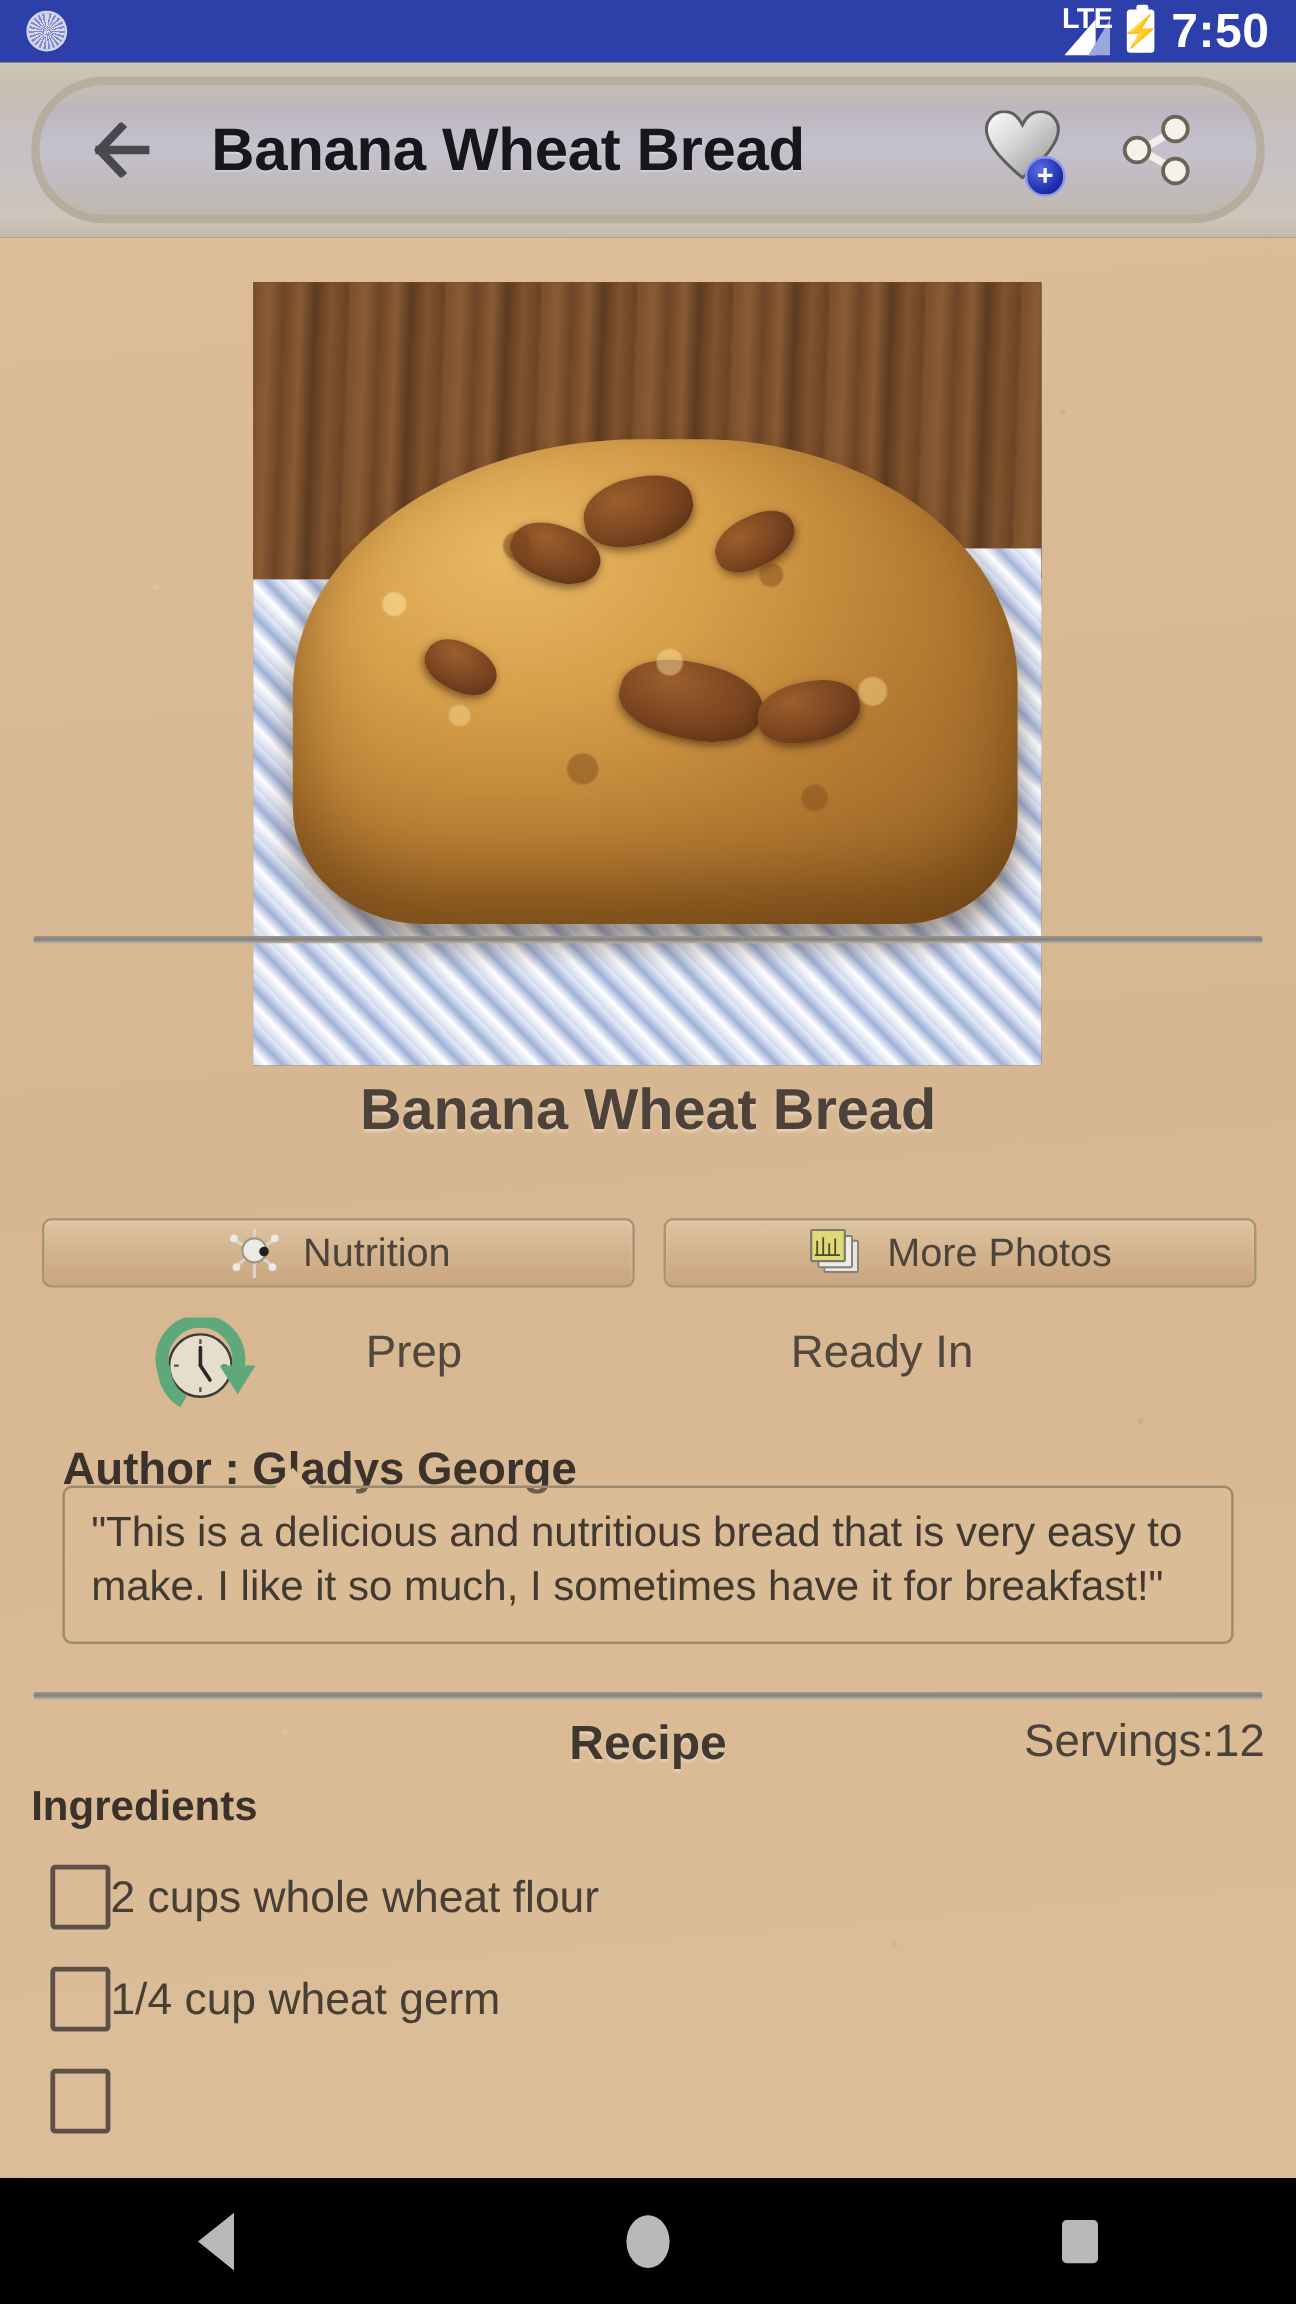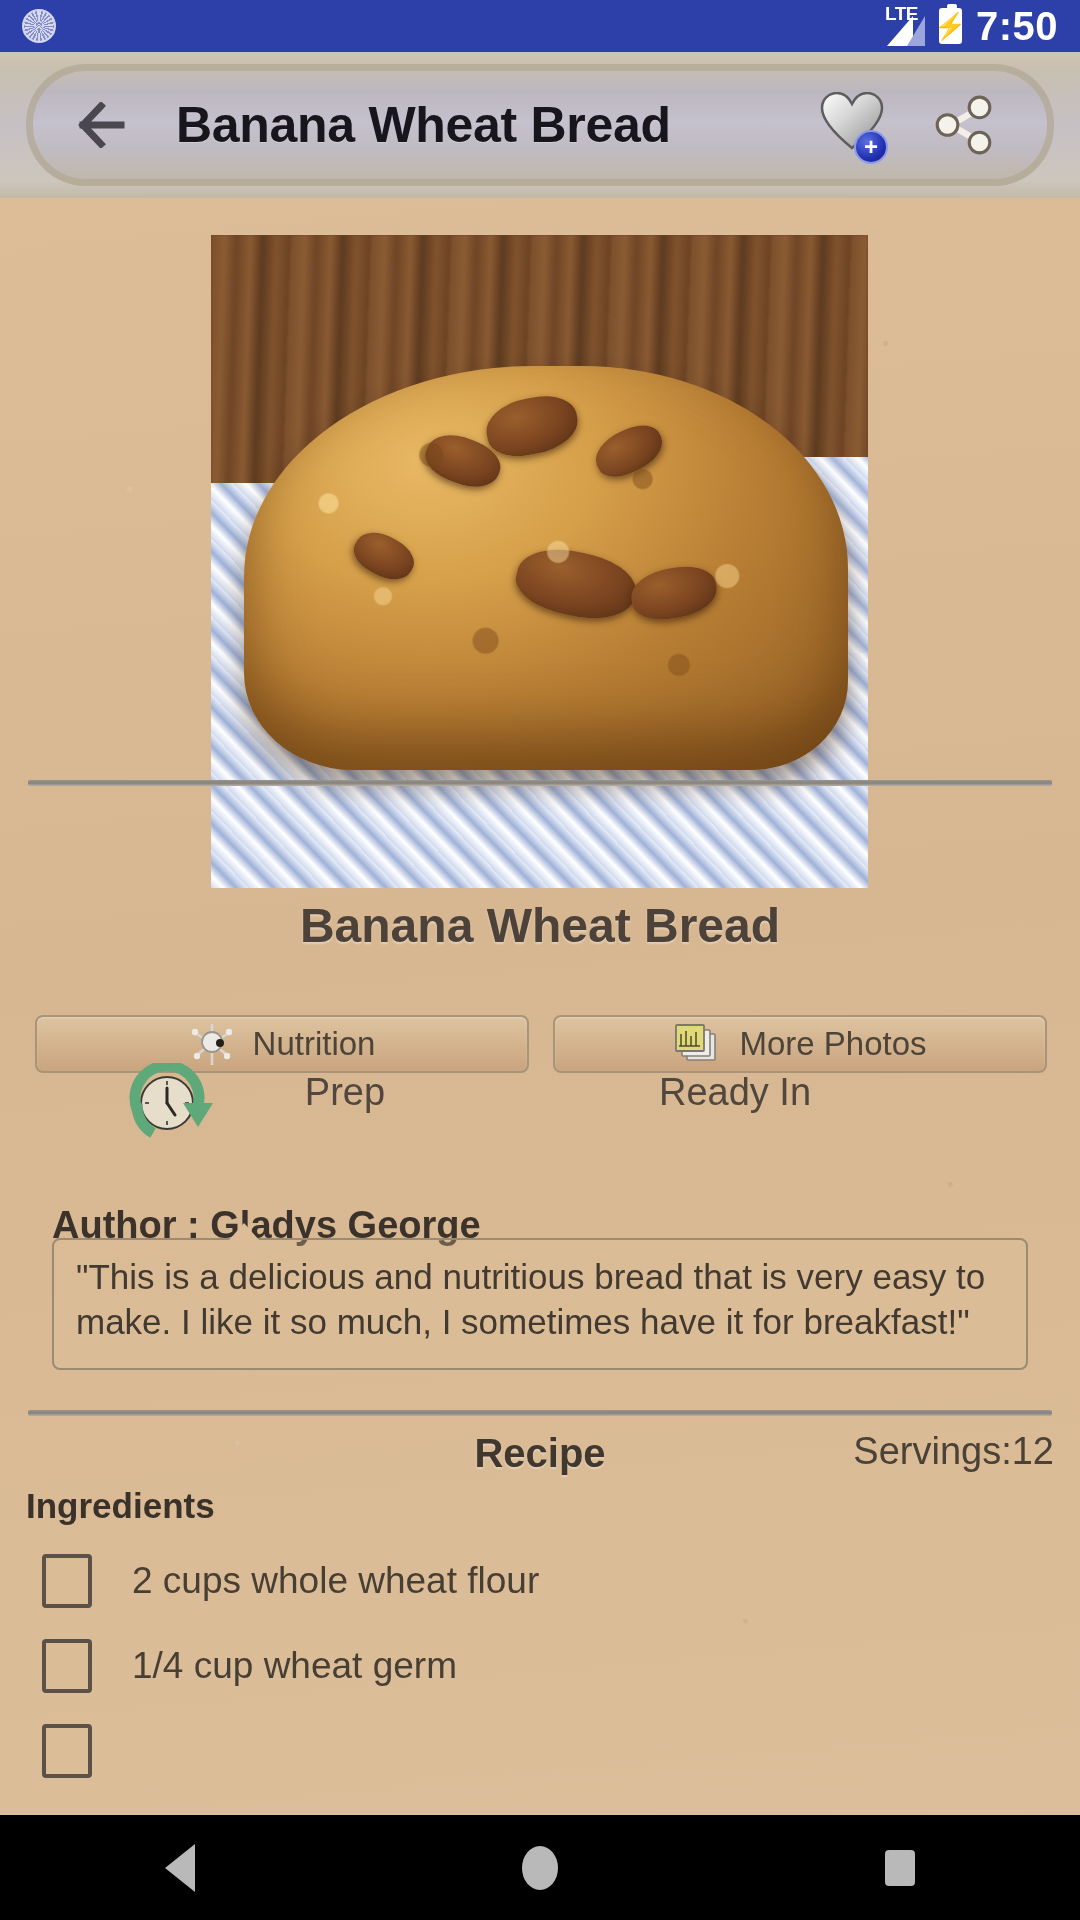--- a/index.html
+++ b/index.html
@@ -31,21 +31,21 @@
   .sunburst {
     width:34px; height:34px; border-radius:50%;
     background:
       repeating-conic-gradient(from 0deg, #e3e5f4 0deg 8deg, #8b93cd 8deg 16deg);
     border:2px solid #dfe2f2;
     opacity:.93;
   }
   .lte-wrap { position:relative; display:flex; align-items:flex-end; height:40px; }
   .lte-text {
     position:absolute; top:-2px; left:-2px;
-    font-size:19px; font-weight:bold; color:#fff;
+    font-size:24px; font-weight:bold; color:#fff;
     letter-spacing:-.5px; line-height:1;
   }
   .sig-tri {
     width:0; height:0;
     border-left:26px solid transparent;
     border-bottom:30px solid #fff;
     margin-top:6px;
   }
   .sig-tri-dim {
     width:0; height:0;
@@ -230,21 +230,21 @@
     margin-top:40px;
   }
   .act-btn.left  { left:35px;  width:494px; }
   .act-btn.right { left:553px; width:494px; }
   .act-label { font-size:33px; color:#4c4339; }
 
   .icon-nutrition { width:46px; height:46px; position:relative; }
   .icon-photos { width:48px; height:44px; position:relative; }
 
   
-  .times-row { position:absolute; left:0; top:861px; width:1080px; height:86px;text-decoration:underline; }
+  .times-row { position:absolute; left:0; top:896px; width:1080px; height:86px;text-decoration:underline; }
   .clock-icon { position:absolute; left:125px; top:4px; width:92px; height:80px; }
   .time-col {
     position:absolute; top:12px;
     font-size:38px; color:#51473d; text-align:center;
   }
   .time-col.c1 { left:245px; width:200px; }
   .time-col.c2 { left:455px; width:160px; }
   .time-col.c3 { left:625px; width:220px;text-align:center; }
   .time-val {
     display:block; font-size:32px; color:#4a4036; margin-top:6px; min-height:4px;
@@ -297,21 +297,21 @@
   }
   .ing-check {
     width:50px; height:54px;
     border:4px solid #5c5147;
     border-radius:4px;
     background:transparent;
     flex:0 0 auto;
     cursor:pointer;
   }
   .ing-text {
-    margin-left:40px; font-size:37px; color:#473e34;
+    font-size:37px; color:#473e34;
   }
 
   
   .nav-bar {
     position:absolute; left:0; top:1815px;
     width:1080px; height:105px;
     background:#000;
     display:flex; align-items:center; justify-content:space-around;
   }
   .nav-btn { width:120px; height:105px; display:flex; align-items:center; justify-content:center; cursor:pointer; }

